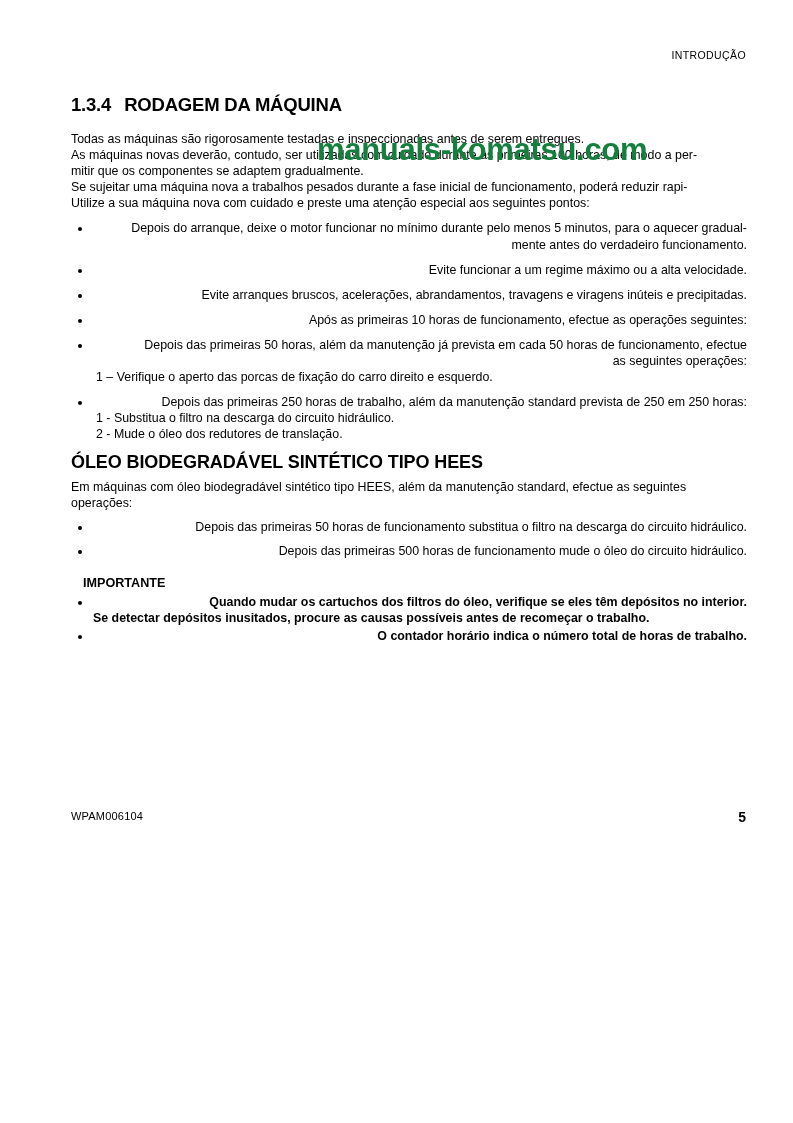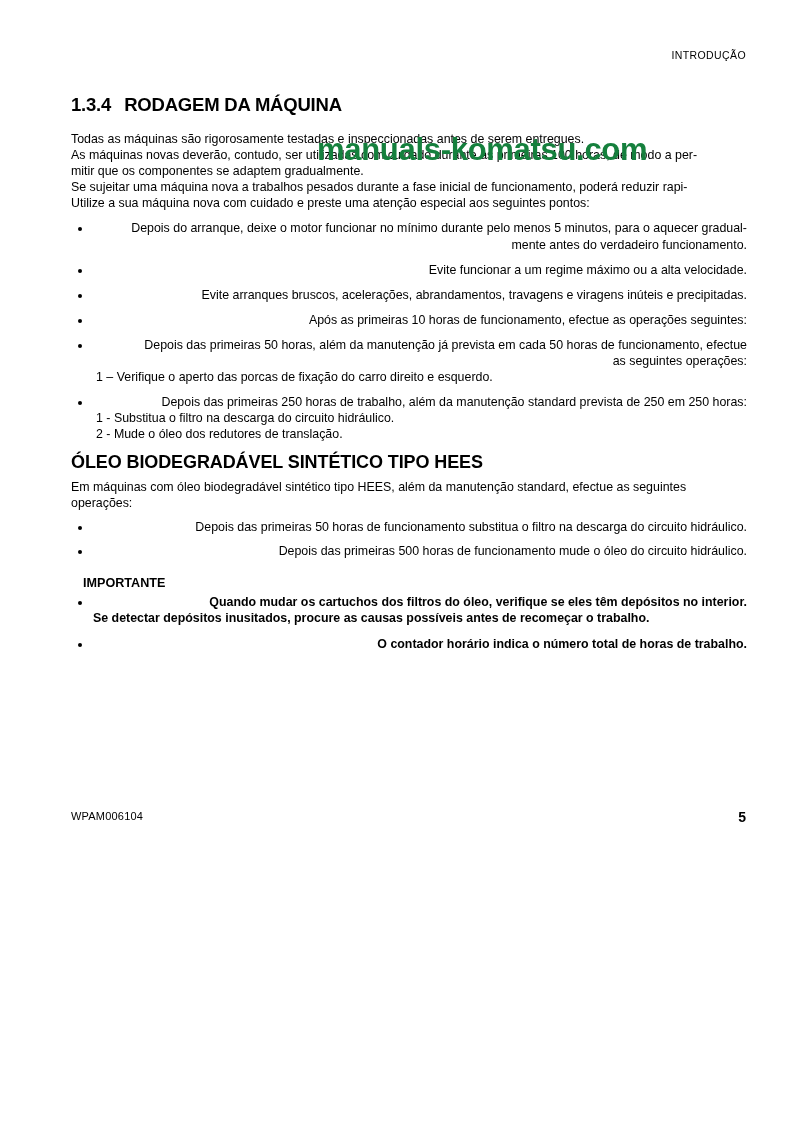--- a/index.html
+++ b/index.html
@@ -104,21 +104,21 @@
     font-weight: bold;
     font-size: 12.6px;
     margin-top: 16px;
     padding-left: 12px;
   }
   .blist.bold > li {
     font-weight: bold;
     margin-top: 3px;
   }
   .blist.bold > li + li {
-    margin-top: 10px;
+    margin-top: 2px;
   }
   .blist.bold > li::before {
     top: 7px;
   }
   .blist.bold > li .cont {
     display: block;
     padding-left: 5px;
   }
 
   

